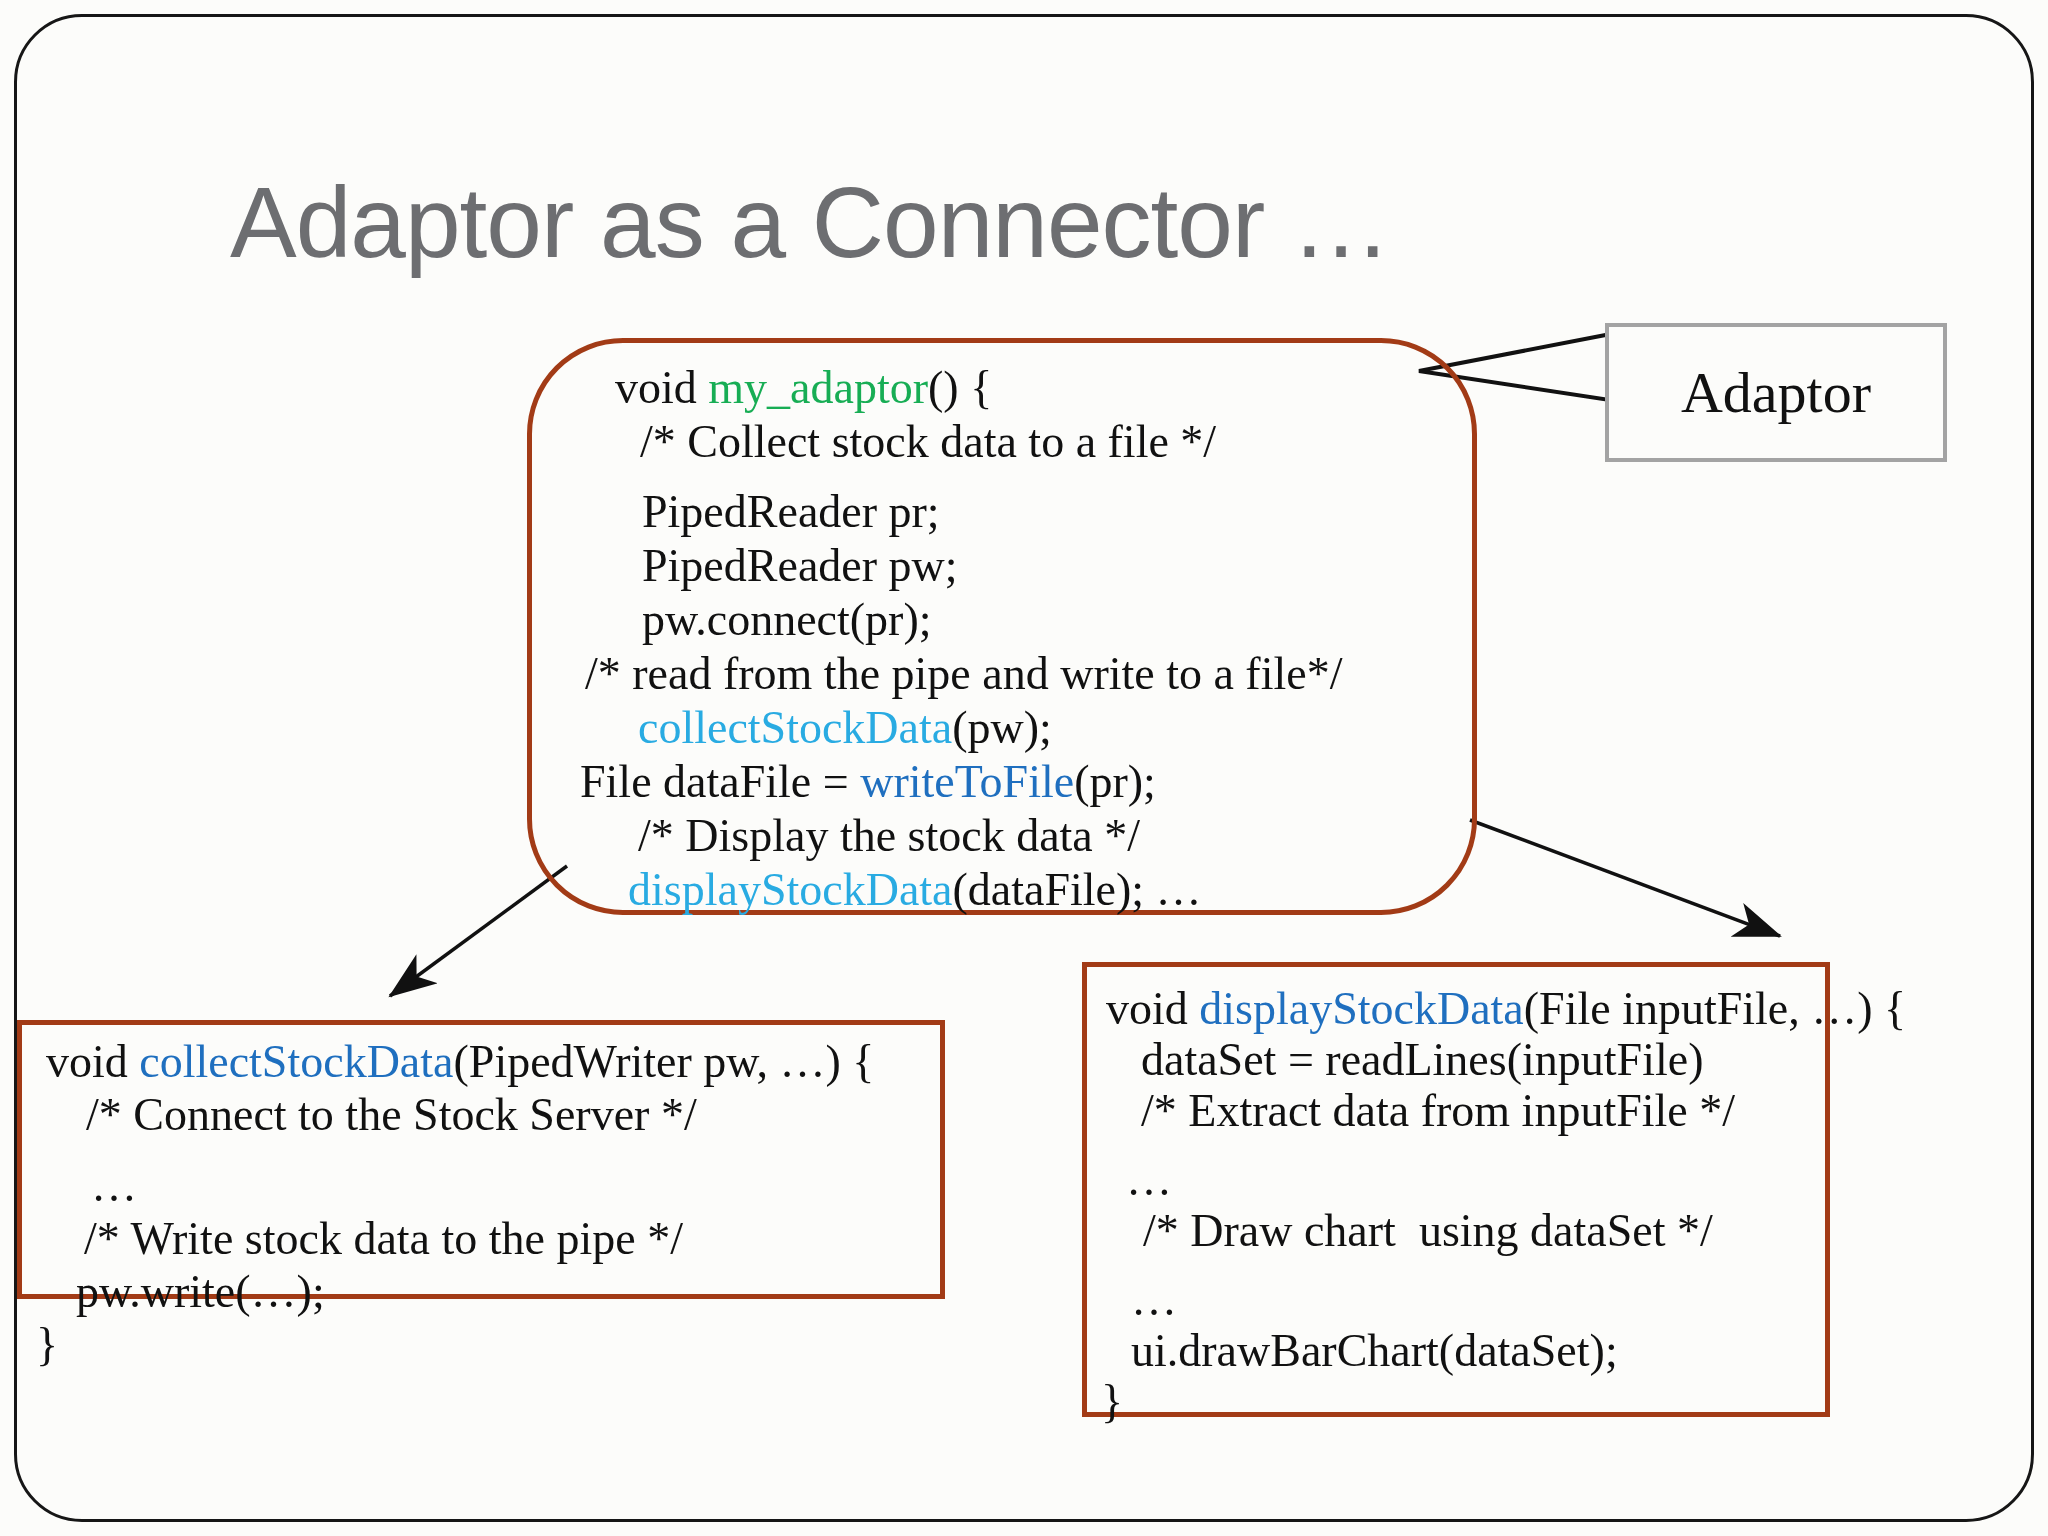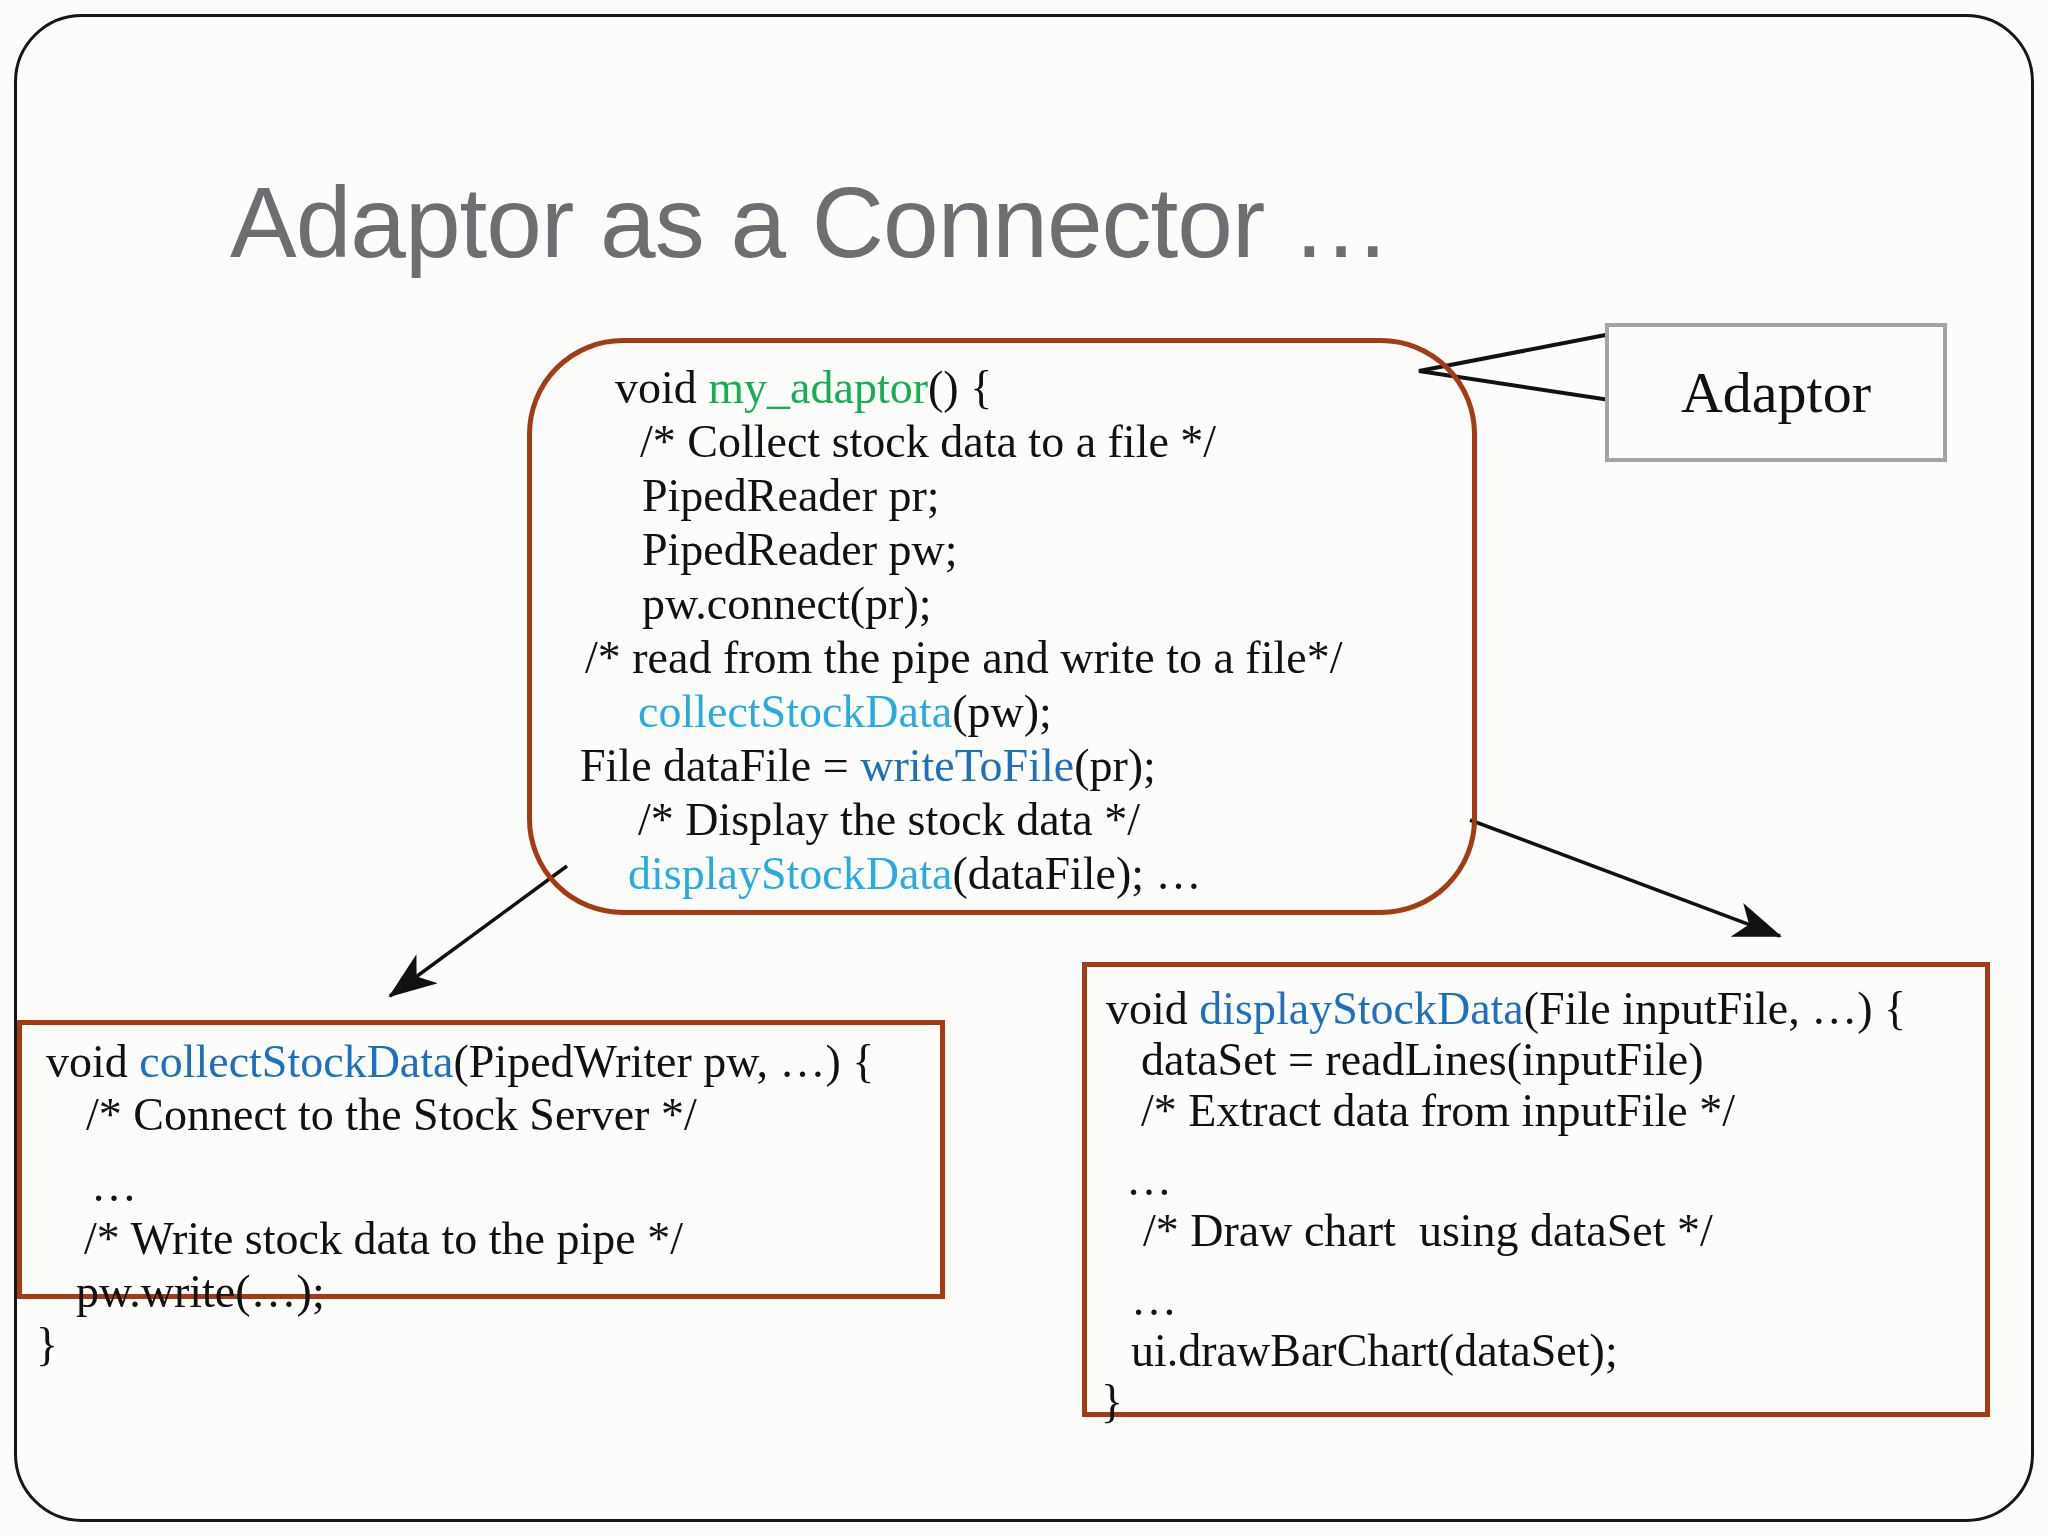--- a/index.html
+++ b/index.html
@@ -37,21 +37,21 @@
     left:527px;top:338px;width:950px;height:577px;
     border-radius:96px;
     padding:18px 10px 0 48px;
   }
   #left-box{
     left:17px;top:1020px;width:928px;height:279px;
     padding:10px 6px 0 14px;
     line-height:53px;
   }
   #right-box{
-    left:1082px;top:962px;width:908px;height:455px;
+    left:1082px;top:962px;width:748px;height:455px;
     padding:16px 6px 0 14px;
     line-height:51px;
   }
   #main-box .code-line{line-height:54px;}
   .code-line{white-space:pre;}
   .code-line.gap{margin-top:18px;}
   .seg-black{color:var(--code-black,#111);}
   .seg-green{color:var(--function-green,#17ad54);}
   .seg-light_blue{color:var(--function-light-blue,#29abe2);}
   .seg-blue{color:var(--function-blue,#1f6fbf);}
@@ -83,21 +83,21 @@
     <polygon points="1419,371 1616,333 1616,401" fill="#fcfcfa" stroke="#111" stroke-width="4"></polygon>
 
     <line x1="567" y1="866" x2="390" y2="996" stroke="#111" stroke-width="3.5" marker-end="url(#stealth)"></line>
 
     <line x1="1470" y1="820" x2="1780" y2="936" stroke="#111" stroke-width="3.5" marker-end="url(#stealth)"></line>
   </svg>
 
   <div id="main-box" class="code-box">
       <div class="code-line" style="padding-left: 35px;"><span class="seg-black">void </span><span class="seg-green">my_adaptor</span><span class="seg-black">() {</span></div>
       <div class="code-line" style="padding-left: 60px;"><span class="seg-black">/* Collect stock data to a file */</span></div>
-      <div class="code-line" style="padding-left: 62px;"><span class="seg-black">PipedReader pr;</span></div>
+      <div class="code-line" style="padding-left: 62px; margin-top: 16px;"><span class="seg-black">PipedReader pr;</span></div>
       <div class="code-line" style="padding-left: 62px;"><span class="seg-black">PipedReader pw;</span></div>
       <div class="code-line" style="padding-left: 62px;"><span class="seg-black">pw.connect(pr);</span></div>
       <div class="code-line" style="padding-left: 5px;"><span class="seg-black">/* read from the pipe and write to a file*/</span></div>
       <div class="code-line" style="padding-left: 58px;"><span class="seg-light_blue">collectStockData</span><span class="seg-black">(pw);</span></div>
       <div class="code-line"><span class="seg-black">File dataFile = </span><span class="seg-blue">writeToFile</span><span class="seg-black">(pr);</span></div>
       <div class="code-line" style="padding-left: 58px;"><span class="seg-black">/* Display the stock data */</span></div>
       <div class="code-line" style="padding-left: 48px;"><span class="seg-light_blue">displayStockData</span><span class="seg-black">(dataFile); …</span></div>
     </div>
 
   <div id="adaptor-label-box">

